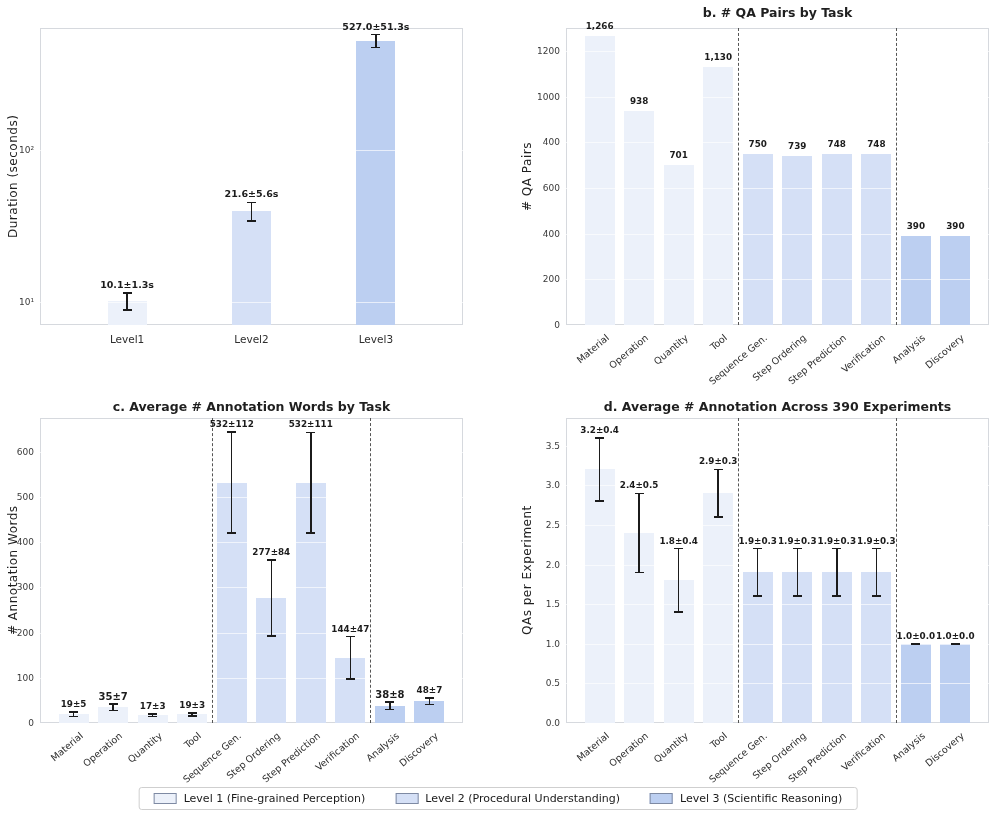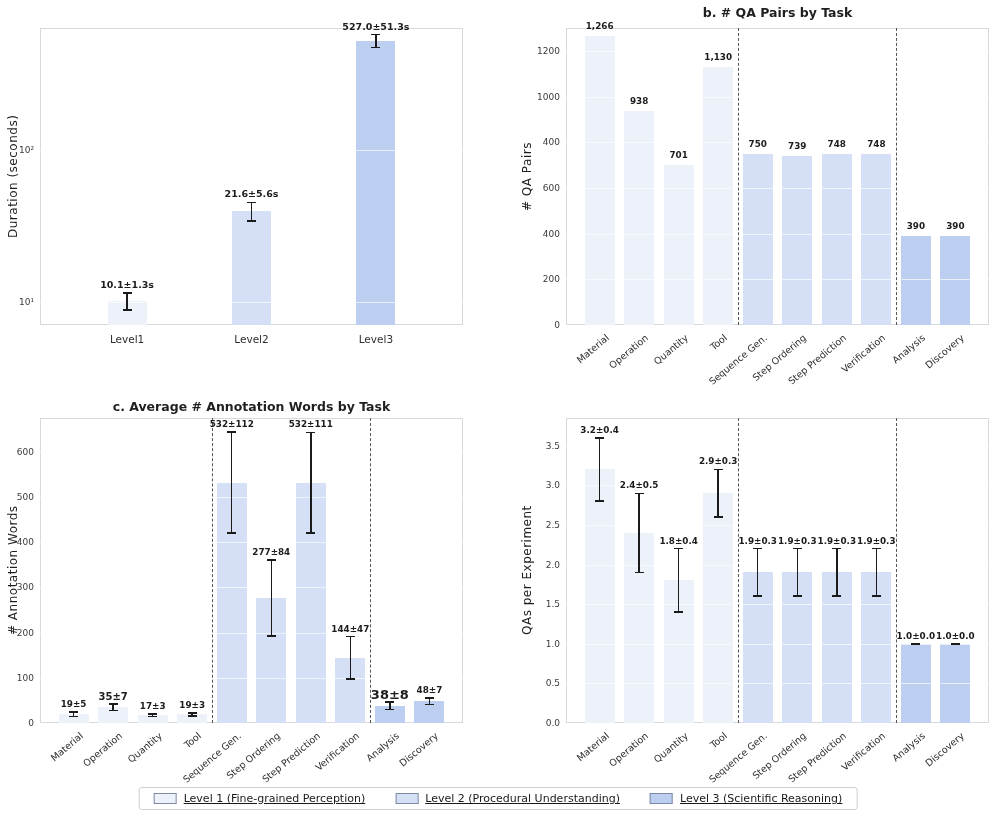--- a/index.html
+++ b/index.html
@@ -30,30 +30,31 @@
   .vlab{position:absolute;font-weight:bold;color:#1c1c1c;text-align:center;z-index:6;
         white-space:nowrap;font-size:8.8px;line-height:11px;}
   .ytick{position:absolute;font-size:9px;color:#3a3a3a;text-align:right;z-index:1;line-height:12px;}
   .xtick{position:absolute;font-size:10.5px;color:#2e2e2e;text-align:center;z-index:1;}
   .xtickr{position:absolute;font-size:9.5px;color:#2e2e2e;text-align:right;white-space:nowrap;
           transform:rotate(-40deg);transform-origin:100% 0;z-index:1;line-height:11px;}
   #legend{position:absolute;left:50%;top:787px;transform:translateX(-50%);
           display:flex;align-items:center;gap:30px;padding:4px 14px;
           border:1px solid #cfcfcf;border-radius:3px;background:#ffffff;
           font-size:11px;color:#1a1a1a;white-space:nowrap;z-index:7;}
-  .legend-item{display:flex;align-items:center;text-decoration:underline;}
+  .legend-item{display:flex;align-items:center;}
   .swatch{display:inline-block;width:23px;height:11px;border:1px solid #7e8aa3;
           box-sizing:border-box;margin-right:7px;}
 </style>
 </head>
 <body>
 
 <div id="figure">
   <div class="ptitle t2">c. Average # Annotation Words by Task</div>
   <div class="ptitle t1">b. # QA Pairs by Task</div>
+  <div class="ptitle t3">d. Average # Annotation Across 390 Experiments</div>
 
   <div class="ylab y0">Duration (seconds)</div>
   <div class="ylab y1"># QA Pairs</div>
   <div class="ylab y2"># Annotation Words</div>
   <div class="ylab y3">QAs per Experiment</div>
 
   <div id="plots">
       <div class="frame" style="left: 40px; top: 28px; width: 423px; height: 297px;"></div>
       <div class="ytick" style="left: -12px; top: 295.541px; width: 46px;">10¹</div>
       <div class="ytick" style="left: -12px; top: 144.094px; width: 46px;">10²</div>
@@ -177,21 +178,21 @@
       <div class="ecap" style="left: 306.299px; top: 431.709px;"></div>
       <div class="ecap" style="left: 306.299px; top: 532.02px;"></div>
       <div class="vlab" style="left: 255.799px; top: 419.459px; width: 110px; font-size: 8.8px;">532±111</div>
       <div class="estem" style="left: 349.582px; top: 636.696px; height: 42.4741px;"></div>
       <div class="ecap" style="left: 345.832px; top: 635.946px;"></div>
       <div class="ecap" style="left: 345.832px; top: 678.42px;"></div>
       <div class="vlab" style="left: 295.332px; top: 623.696px; width: 110px; font-size: 8.8px;">144±47</div>
       <div class="estem" style="left: 389.114px; top: 702.215px; height: 7.22963px;"></div>
       <div class="ecap" style="left: 385.364px; top: 701.465px;"></div>
       <div class="ecap" style="left: 385.364px; top: 708.694px;"></div>
-      <div class="vlab" style="left: 334.864px; top: 689.215px; width: 110px; font-size: 13px;">38±8</div>
+      <div class="vlab" style="left: 334.864px; top: 689.215px; width: 110px; font-size: 10px;">38±8</div>
       <div class="estem" style="left: 428.647px; top: 698.148px; height: 6.32593px;"></div>
       <div class="ecap" style="left: 424.897px; top: 697.398px;"></div>
       <div class="ecap" style="left: 424.897px; top: 703.724px;"></div>
       <div class="vlab" style="left: 374.397px; top: 685.148px; width: 110px; font-size: 8.8px;">48±7</div>
       <div class="xtickr" style="left: -72.3972px; top: 730px; width: 150px;">Material</div>
       <div class="xtickr" style="left: -32.8645px; top: 730px; width: 150px;">Operation</div>
       <div class="xtickr" style="left: 6.66822px; top: 730px; width: 150px;">Quantity</div>
       <div class="xtickr" style="left: 46.2009px; top: 730px; width: 150px;">Tool</div>
       <div class="xtickr" style="left: 85.7336px; top: 730px; width: 150px;">Sequence Gen.</div>
       <div class="xtickr" style="left: 125.266px; top: 730px; width: 150px;">Step Ordering</div>

